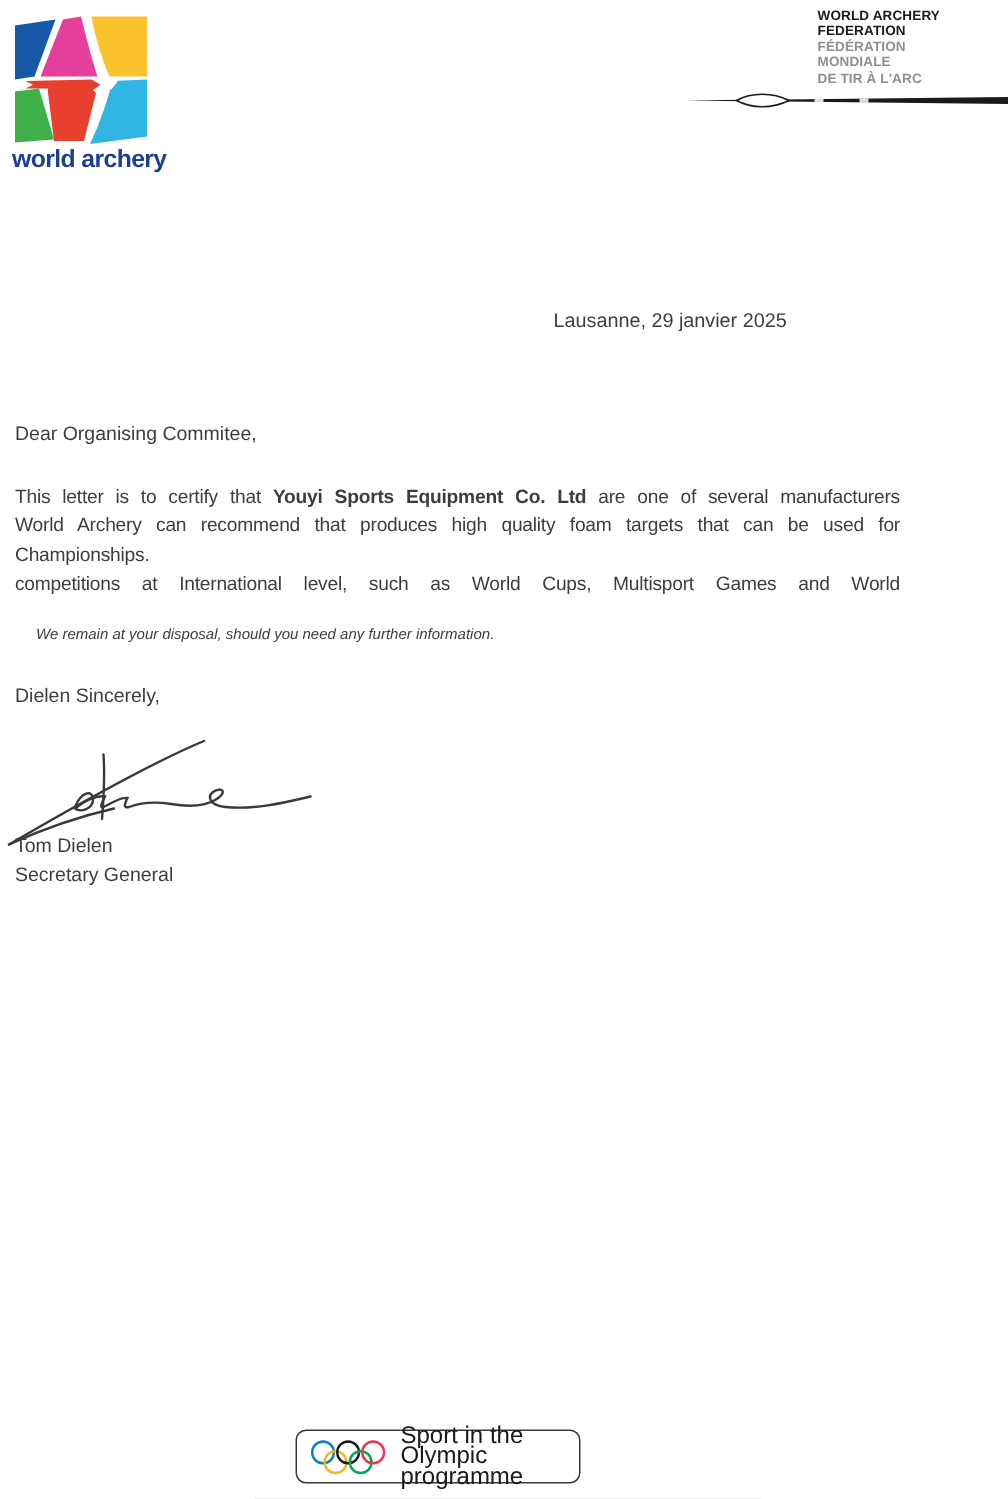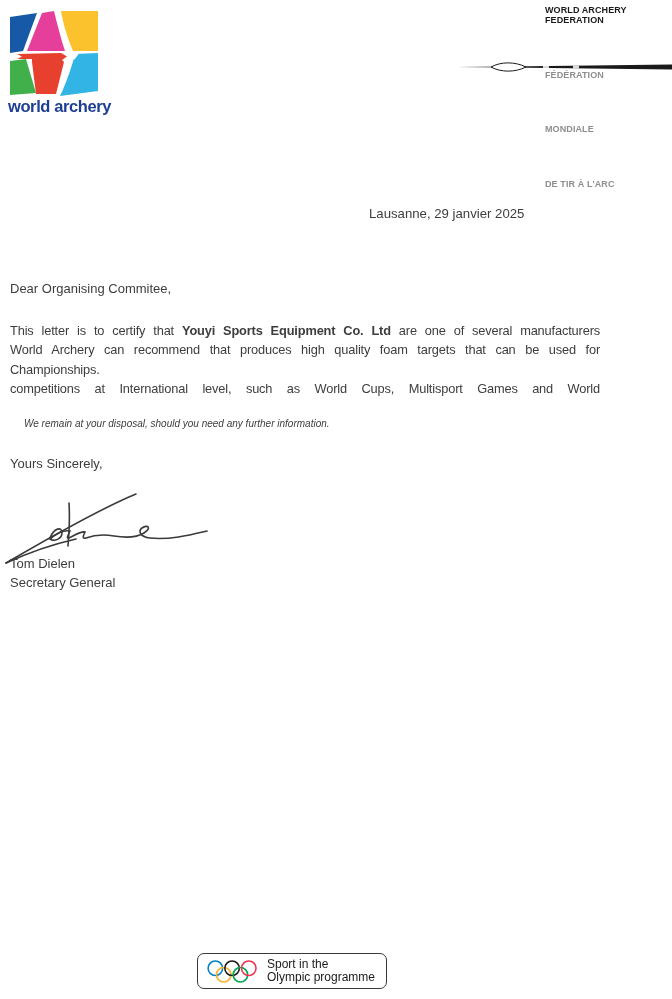--- a/index.html
+++ b/index.html
@@ -20,21 +20,21 @@
     font-size:16.5px;font-weight:bold;letter-spacing:-0.4px;
     white-space:nowrap;
   }
   
   .org-block{
     position:absolute;left:545px;top:5px;width:125px;
     font-size:9px;font-weight:bold;line-height:10.4px;
     letter-spacing:0.1px;
   }
   .org-en{color:#1a1a1a;}
-  .org-fr{color:#8e8e8e;margin-top:44px;}
+  .org-fr{color:#8e8e8e;}
   .arrow-graphic{position:absolute;left:455px;top:60px;width:217px;height:14px;}
   .address-block{
     position:absolute;left:545px;top:76px;width:127px;
     font-size:7.9px;line-height:10.2px;color:#7d7d7d;
   }
   
   .dateline{position:absolute;left:333px;top:206px;font-size:13.2px;margin-left:36px;}
   .salutation{position:absolute;left:10px;top:281px;font-size:13px;text-align:right;}
   .paragraph{position:absolute;left:10px;top:321px;width:590px;}
   .para-line{
@@ -49,21 +49,21 @@
   .signature{position:absolute;left:2px;top:486px;width:212px;height:88px;}
   .signer{position:absolute;left:10px;top:554px;font-size:13px;line-height:19.3px;}
   
   .olympic-badge{
     position:absolute;left:197px;top:953px;width:190px;height:36px;
     border:1.2px solid #3a3a3a;border-radius:7px;background:#fff;
     display:flex;align-items:center;box-sizing:border-box;
   }
   .rings{width:52px;height:25px;margin-left:9px;flex:0 0 auto;}
   .badge-text{
-    margin-left:8px;font-size:12px;line-height:13.5px;color:#1a1a1a;
+    margin-left:8px;font-size:16px;line-height:13.5px;color:#1a1a1a;
   }
 </style>
 </head>
 <body>
 
 <div class="page">
 
   <div class="logo-block">
     <svg class="logo-mark" viewBox="0 0 92 86" xmlns="http://www.w3.org/2000/svg">
       <path d="M2,7 L29,3 L15,41 L2,43 Z" fill="#1759a6"></path>
@@ -99,21 +99,21 @@
 
   <div class="paragraph">
     <div class="para-line"><span>This letter is to certify that </span><span class="para-bold">Youyi Sports Equipment Co. Ltd</span><span> are one of several manufacturers</span></div>
     <div class="para-line">World Archery can recommend that produces high quality foam targets that can be used for</div>
     <div class="para-line last">Championships.</div>
     <div class="para-line">competitions at International level, such as World Cups, Multisport Games and World</div>
   </div>
 
   <div class="availability">We remain at your disposal, should you need any further information.</div>
 
-  <div class="closing">Yours Sincerely,</div>
+  <div class="closing">Dielen Sincerely,</div>
 
   <svg class="signature" viewBox="0 0 212 88" xmlns="http://www.w3.org/2000/svg" fill="none" stroke="#3a3a3a" stroke-width="1.6" stroke-linecap="round">
     <path d="M134,8 C100,22 40,56 4,77"></path>
     <path d="M4,77 C28,66 52,58 74,53"></path>
     <path d="M67,17 C68,32 67,48 66,60"></path>
     <path d="M48,52 C52,42 60,40 60,47 C60,53 52,56 48,53 C54,48 62,44 68,45 C66,49 64,53 67,52 C72,50 78,45 83,46 C81,50 80,53 84,52 C92,49 100,48 112,50 C124,52 134,52 142,47 C150,42 146,38 140,42 C136,45 138,51 148,52 C168,54 188,49 205,45"></path>
   </svg>
 
   <div class="signer">
     <div>Tom Dielen</div>

